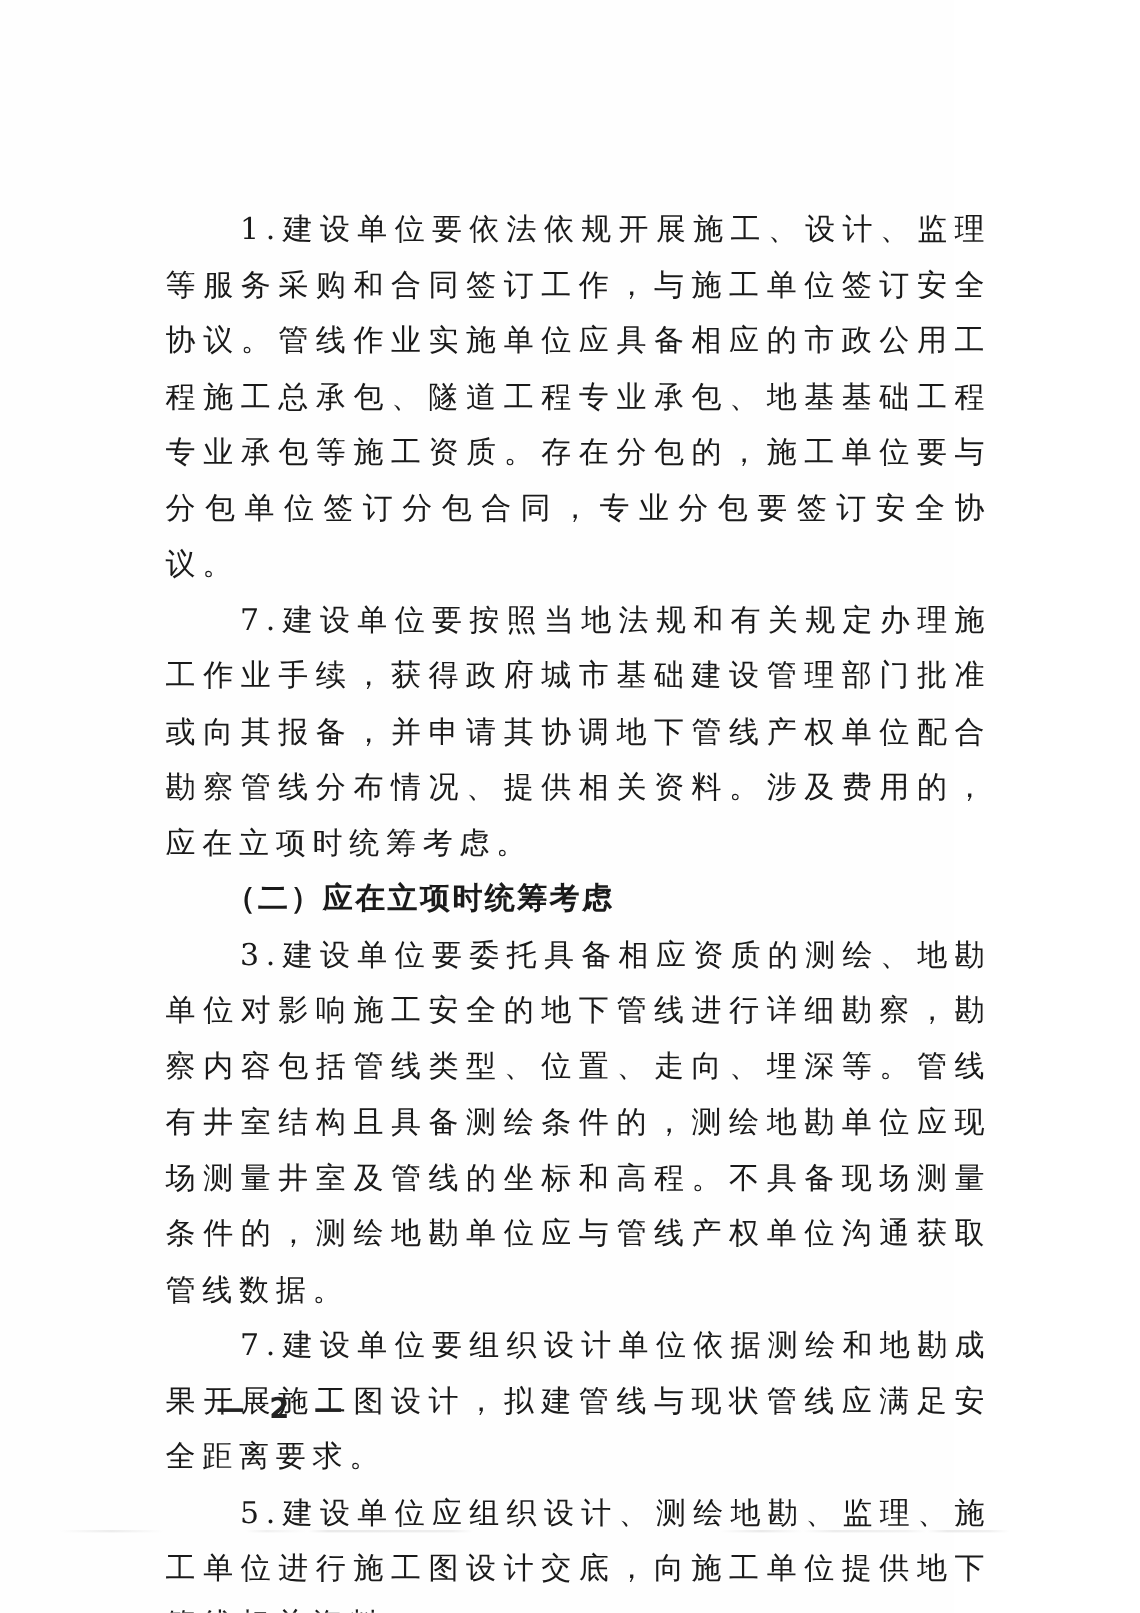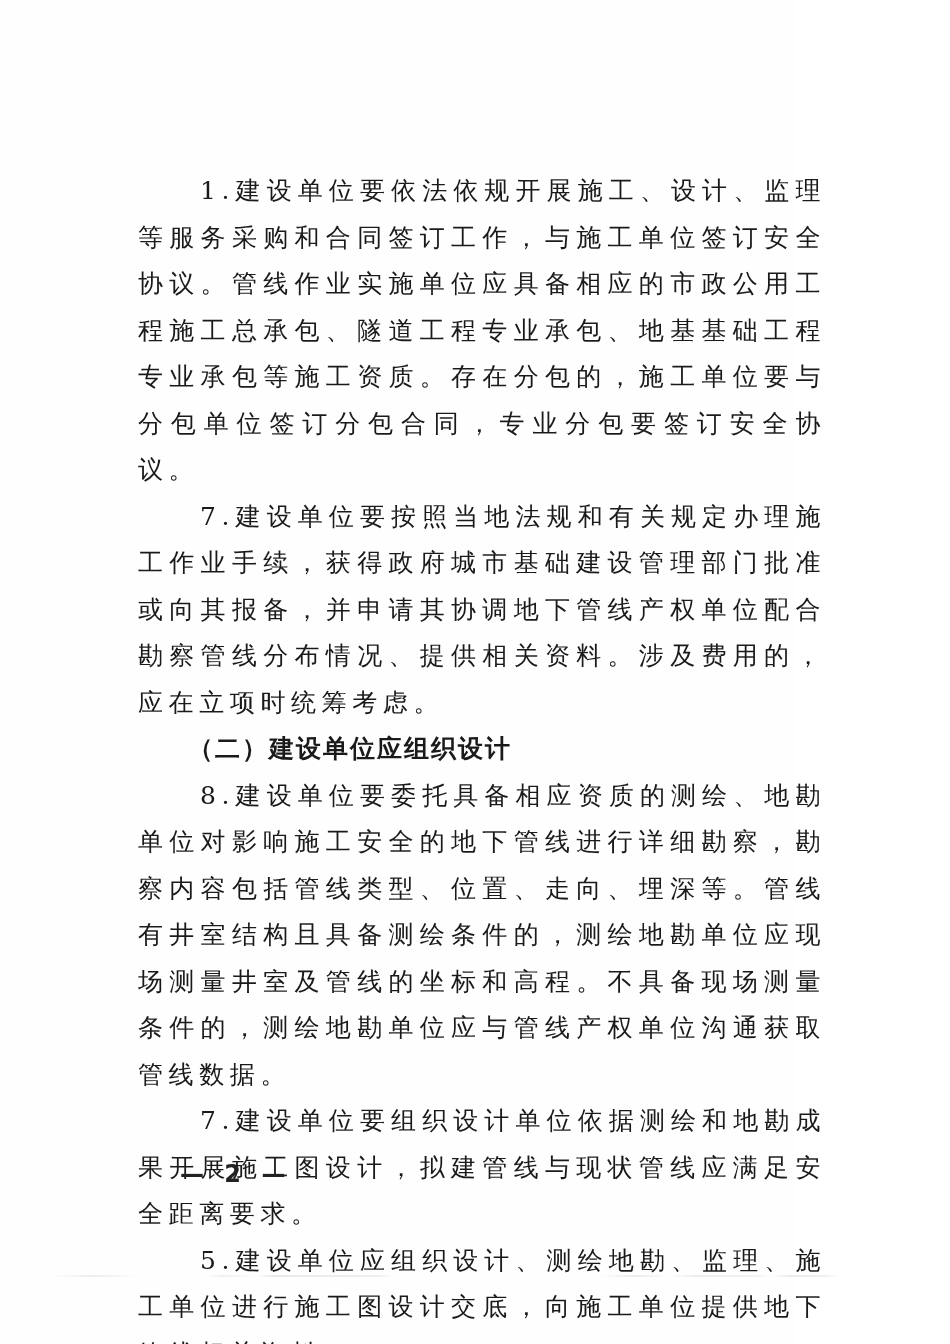--- a/index.html
+++ b/index.html
@@ -69,22 +69,22 @@
       opacity: 0.8;
     }
   </style>
 </head>
 <body>
 
 <div class="page">
   <div class="body-text">
     <p class="para">1.建设单位要依法依规开展施工、设计、监理等服务采购和合同签订工作，与施工单位签订安全协议。管线作业实施单位应具备相应的市政公用工程施工总承包、隧道工程专业承包、地基基础工程专业承包等施工资质。存在分包的，施工单位要与分包单位签订分包合同，专业分包要签订安全协议。</p>
     <p class="para">7.建设单位要按照当地法规和有关规定办理施工作业手续，获得政府城市基础建设管理部门批准或向其报备，并申请其协调地下管线产权单位配合勘察管线分布情况、提供相关资料。涉及费用的，应在立项时统筹考虑。</p>
-    <p class="heading">（二）建设单位应组织设计</p>
-    <p class="para">8.建设单位要委托具备相应资质的测绘、地勘单位对影响施工安全的地下管线进行详细勘察，勘察内容包括管线类型、位置、走向、埋深等。管线有井室结构且具备测绘条件的，测绘地勘单位应现场测量井室及管线的坐标和高程。不具备现场测量条件的，测绘地勘单位应与管线产权单位沟通获取管线数据。</p>
+    <p class="heading">（二）应在立项时统筹考虑</p>
+    <p class="para">3.建设单位要委托具备相应资质的测绘、地勘单位对影响施工安全的地下管线进行详细勘察，勘察内容包括管线类型、位置、走向、埋深等。管线有井室结构且具备测绘条件的，测绘地勘单位应现场测量井室及管线的坐标和高程。不具备现场测量条件的，测绘地勘单位应与管线产权单位沟通获取管线数据。</p>
     <p class="para">7.建设单位要组织设计单位依据测绘和地勘成果开展施工图设计，拟建管线与现状管线应满足安全距离要求。</p>
     <p class="para">5.建设单位应组织设计、测绘地勘、监理、施工单位进行施工图设计交底，向施工单位提供地下管线相关资料。</p>
 
   </div>
 
   <div class="page-number">— 2 —</div>
 
   <div class="scan-line"></div>
 </div>
 

